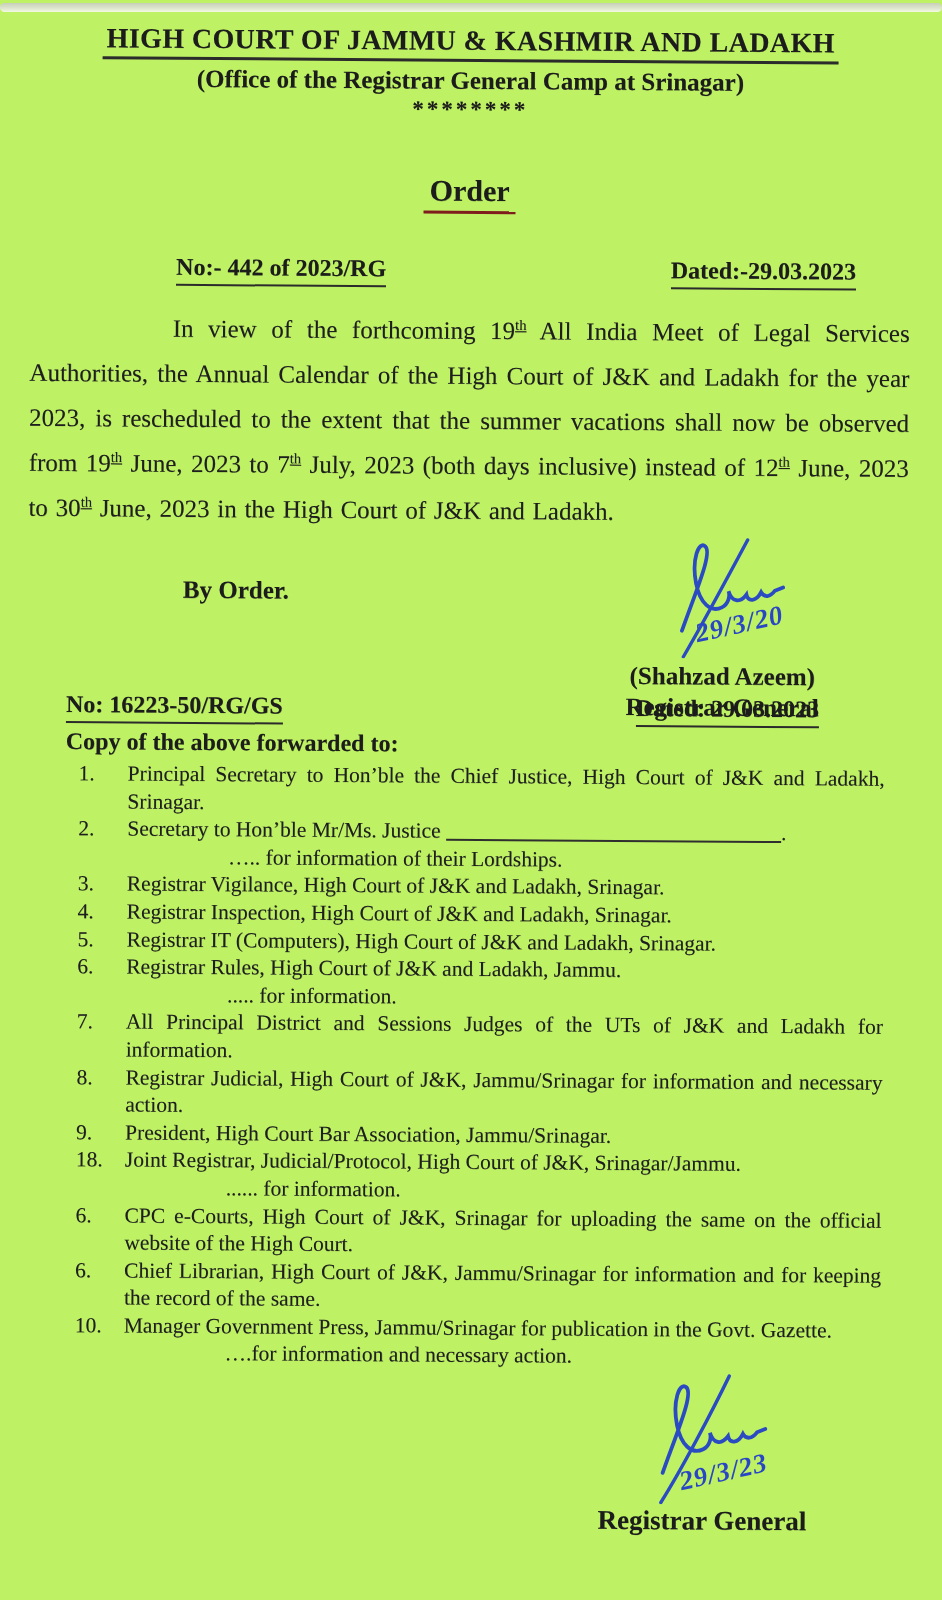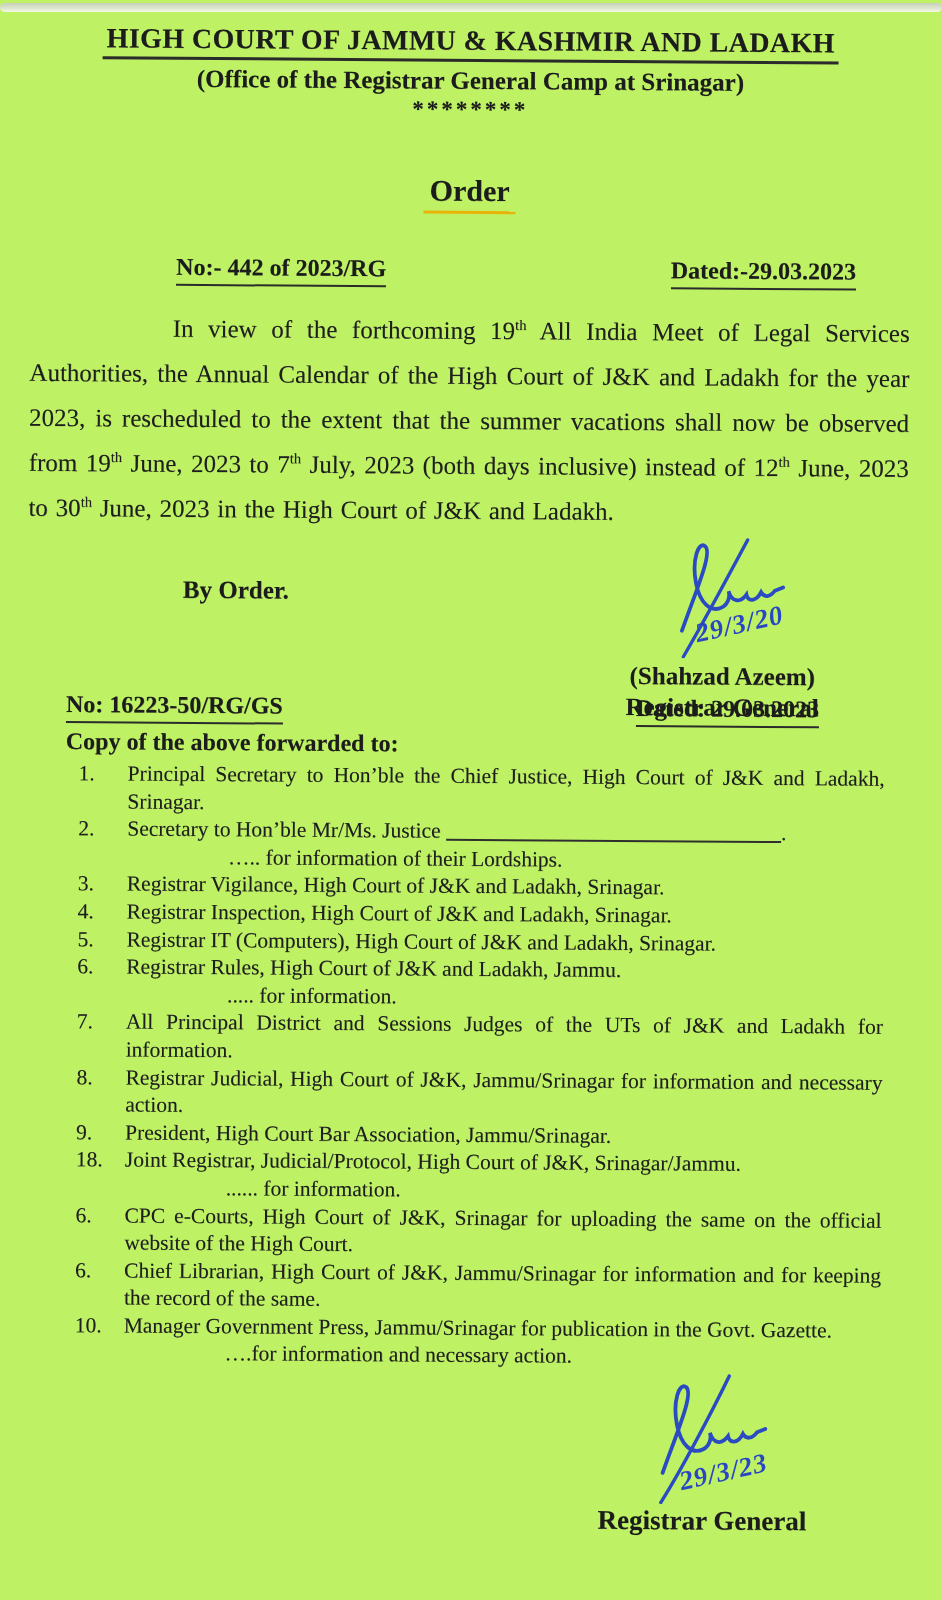--- a/index.html
+++ b/index.html
@@ -21,32 +21,32 @@
   .doc-title {
     display:inline-block; font-size:28px; font-weight:bold; letter-spacing:0.4px;
     border-bottom:3px solid #2b2b2b; padding:0 4px 2px 4px; line-height:32px;
   }
   .doc-subtitle { font-size:25px; font-weight:bold; line-height:31px; margin-top:3px; }
   .doc-stars { font-size:23px; font-weight:bold; letter-spacing:3px; line-height:24px; margin-top:2px; }
 
   .order-title-wrap { text-align:center; margin-top:50px; }
   .order-title {
     display:inline-block; font-size:30px; font-weight:bold;
-    border-bottom:3px solid #eab308; padding:0 6px 1px 6px; line-height:38px;
+    border-bottom:3px solid #7f1d1d; padding:0 6px 1px 6px; line-height:38px;
   }
 
   .ref-row { display:flex; margin-top:40px; font-size:24px; font-weight:bold; line-height:30px; }
   .ref-number { margin-left:178px; border-bottom:2.5px solid #2b2b2b; padding-bottom:2px; }
   .ref-date { margin-left:auto; margin-right:84px; border-bottom:2.5px solid #2b2b2b; padding-bottom:2px; }
 
   .body-para {
     margin:20px 30px 0 32px; font-size:25px; line-height:45px;
     text-align:justify; text-indent:143px; word-spacing:1.5px; color:#1e1e1e;
   }
-  .body-para sup { font-size:0.58em; line-height:0; vertical-align:super; }
+  .body-para sup { font-size:0.58em; line-height:0; vertical-align:super;text-decoration:underline; }
 
   .by-order { margin-top:44px; margin-left:187px; font-size:25px; font-weight:bold; line-height:30px; }
 
   .sig-block-1 { position:absolute; top:532px; left:598px; width:258px; text-align:center; }
   .sig-ink { position:relative; width:220px; height:122px; margin:0 auto; }
   .sig-ink svg { position:absolute; inset:0; }
   .sig-date {
     position:absolute; font-size:27px; font-weight:bold; font-style:italic;
     color:#2946c4; transform:rotate(-13deg); letter-spacing:1px; white-space:nowrap;
     text-shadow:none;

